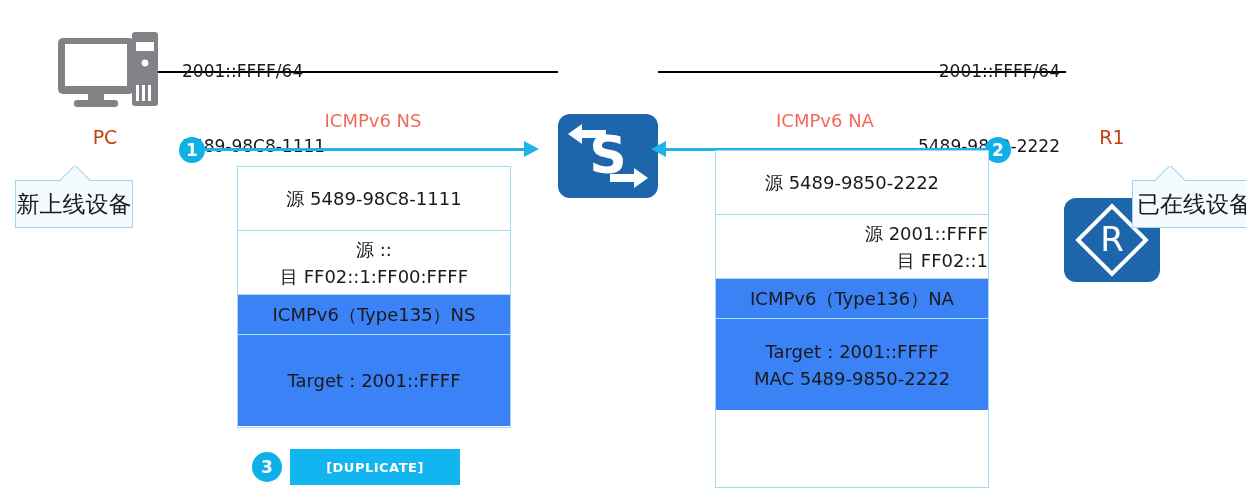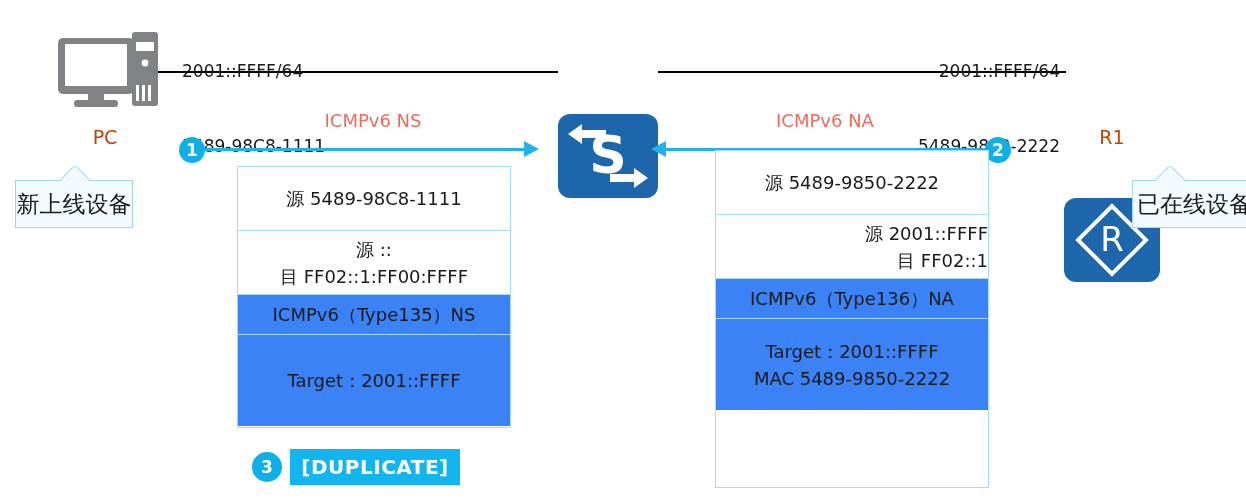--- a/index.html
+++ b/index.html
@@ -168,21 +168,21 @@
   .prow.tint{background:#3b82f6;}
   .prow.white{background:#ffffff;}
   .prow .l{display:block;text-align:center;}
 
   
   .dup-tag{
     position:absolute;
     background:#12b5f0;
     color:#ffffff;
     font-weight:bold;
-    font-size:20px;
+    font-size:13px;
     display:flex;
     align-items:center;
     justify-content:center;
     letter-spacing:.5px;
   }
 </style>
 </head>
 <body>
 
 <div id="canvas">

